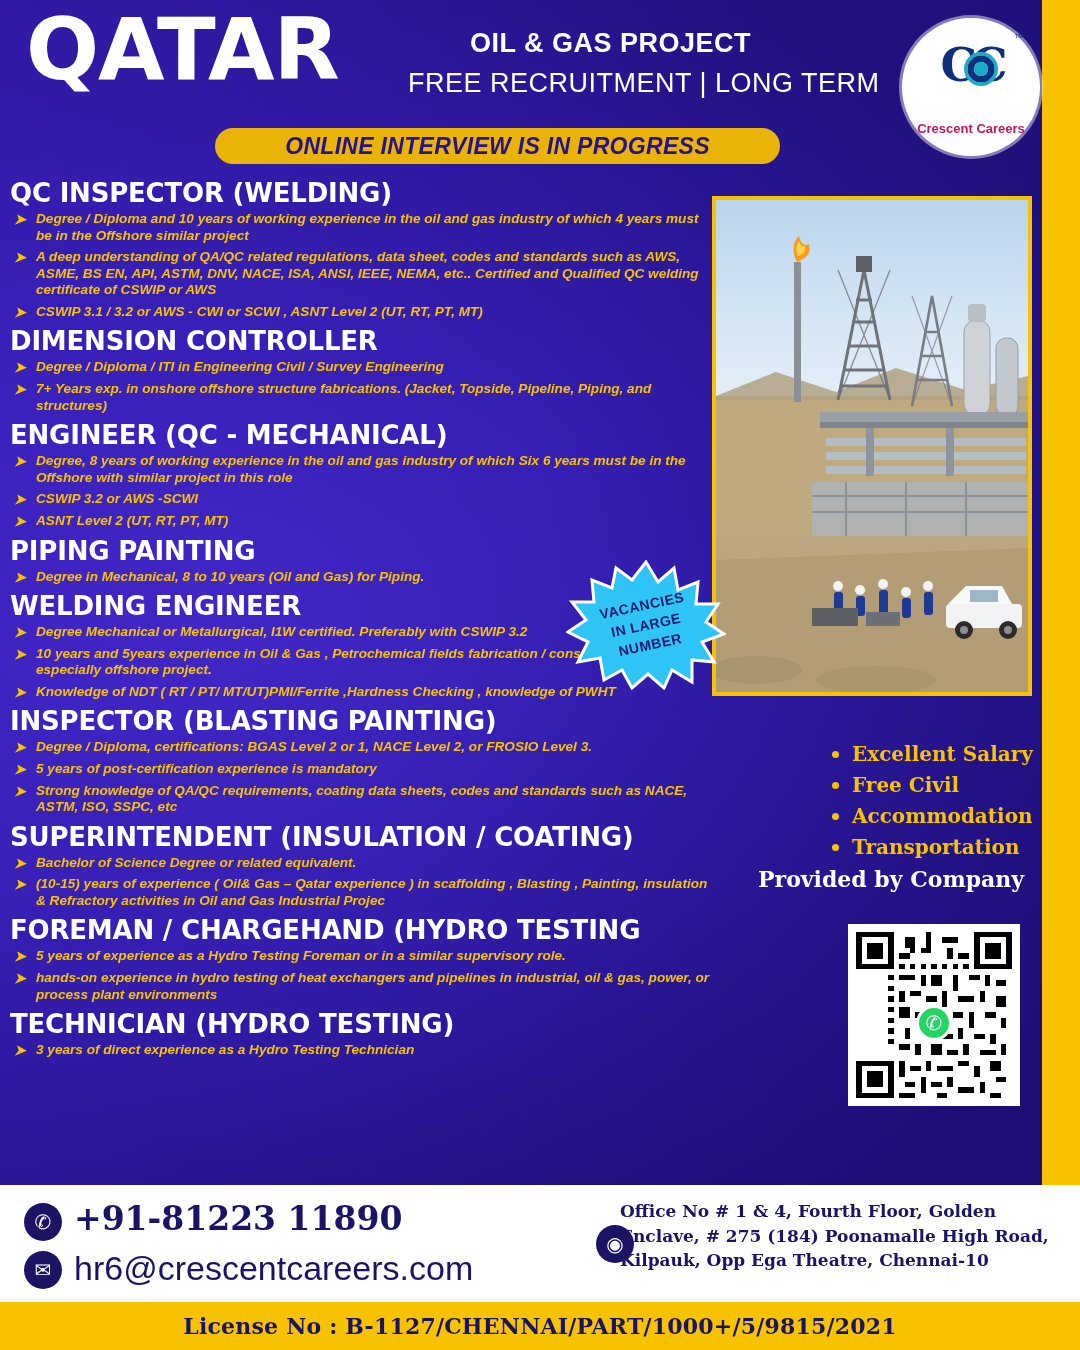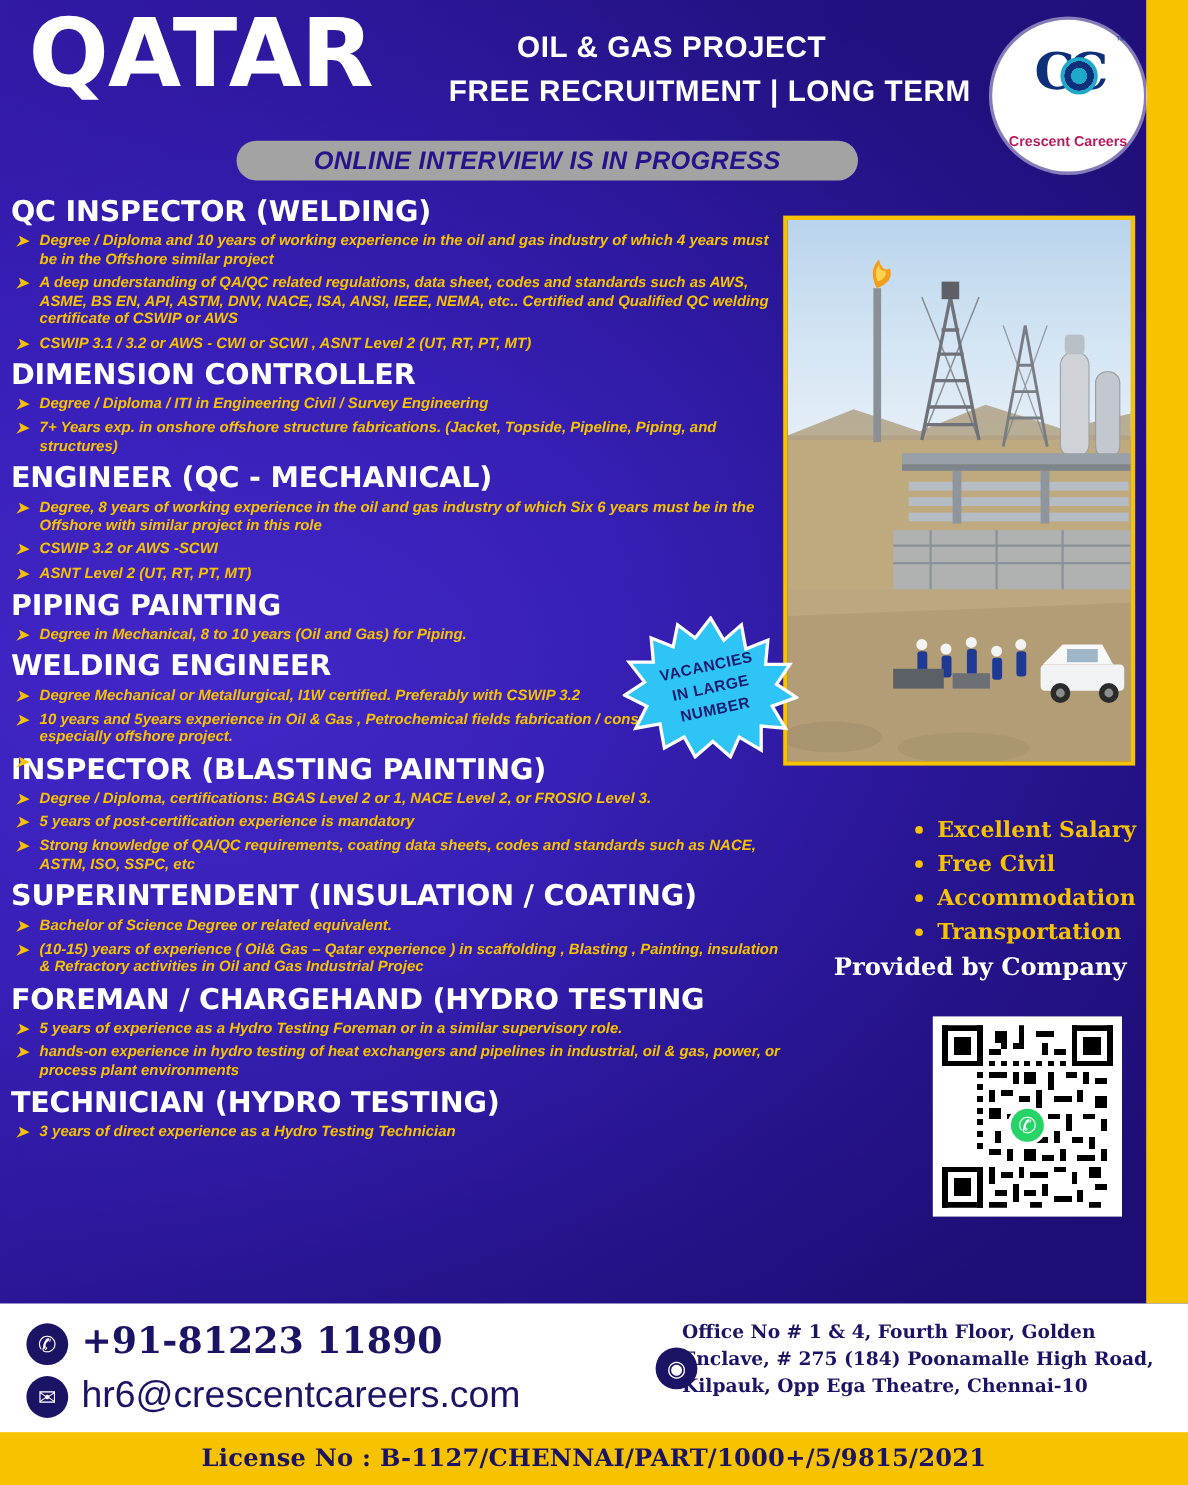--- a/index.html
+++ b/index.html
@@ -32,21 +32,21 @@
     font-family: "DejaVu Sans", sans-serif;
     font-weight: bold; font-size: 86px; letter-spacing: -1px;
     color: #ffffff; line-height: 1;
   }
   .hdr-line1 {
     position: absolute; left: 470px; top: 28px;
     color: #ffffff; font-weight: bold; font-size: 27px; letter-spacing: .5px;
   }
   .hdr-line2 {
     position: absolute; left: 408px; top: 68px;
-    color: #ffffff; font-weight: bold; font-size: 27px; letter-spacing: .5px;
+    color: #ffffff; font-weight: normal; font-size: 27px; letter-spacing: .5px;
   }
   
   .logo {
     position: absolute; right: 40px; top: 18px; width: 138px; height: 138px;
     background: #ffffff; border-radius: 50%;
     box-shadow: 0 0 0 3px rgba(255,255,255,.45);
   }
   .logo .cc {
     position: absolute; left: 0; right: 0; top: 20px;
     text-align: center; font-family: "DejaVu Serif", serif;
@@ -60,21 +60,21 @@
   .logo .tm {
     position: absolute; right: 16px; top: 14px; font-size: 10px; color: #0e2f7a;
   }
   .logo .lname {
     position: absolute; left: 0; right: 0; bottom: 20px; text-align: center;
     font-size: 13px; color: #be185d; font-weight: bold;
   }
   
   .ribbon {
     position: absolute; left: 215px; top: 128px; width: 565px; height: 36px;
-    background: #a3a3a3; border-radius: 18px;
+    background: #eab308; border-radius: 18px;
     display: flex; align-items: center; justify-content: center;
   }
   .ribbon span {
     font-style: italic; font-weight: bold; font-size: 23px; color: #26128a;
     letter-spacing: .3px;
   }
   
   .content {
     position: absolute; left: 10px; top: 172px; width: 700px;
   }
@@ -236,21 +236,21 @@
     <ul class="bullets">
       <li><span class="arw">➤</span><span>Degree in Mechanical,  8 to 10 years (Oil and Gas) for Piping.</span></li>
     </ul>
   </div>
 
   <div class="job">
     <div class="job-title">WELDING ENGINEER</div>
     <ul class="bullets">
       <li><span class="arw">➤</span><span>Degree Mechanical or Metallurgical, I1W certified. Preferably with CSWIP 3.2</span></li>
       <li><span class="arw">➤</span><span>10 years and 5years experience in Oil &amp; Gas , Petrochemical fields  fabrication / construction welding especially offshore project.</span></li>
-      <li><span class="arw">➤</span></li>
+      <li><span class="arw">➤</span><span>Knowledge of NDT ( RT / PT/ MT/UT)PMI/Ferrite ,Hardness  Checking , knowledge of PWHT</span></li>
     </ul>
   </div>
 
   <div class="job">
     <div class="job-title">INSPECTOR (BLASTING PAINTING)</div>
     <ul class="bullets">
       <li><span class="arw">➤</span><span>Degree / Diploma, certifications: BGAS Level 2 or 1, NACE Level 2, or FROSIO Level 3.</span></li>
       <li><span class="arw">➤</span><span>5 years of post-certification experience is mandatory</span></li>
       <li><span class="arw">➤</span><span>Strong knowledge of QA/QC requirements, coating data sheets, codes and standards such as NACE, ASTM, ISO, SSPC, etc</span></li>
     </ul>

